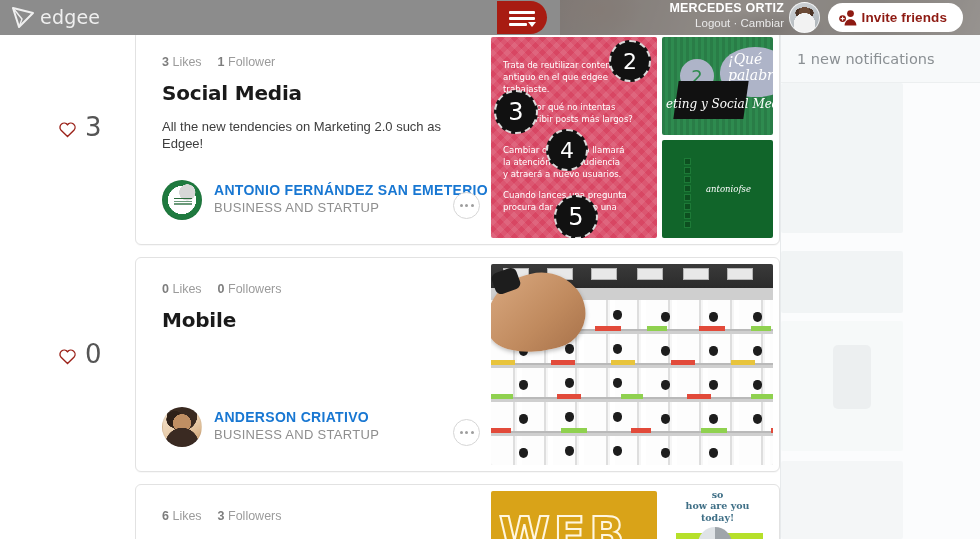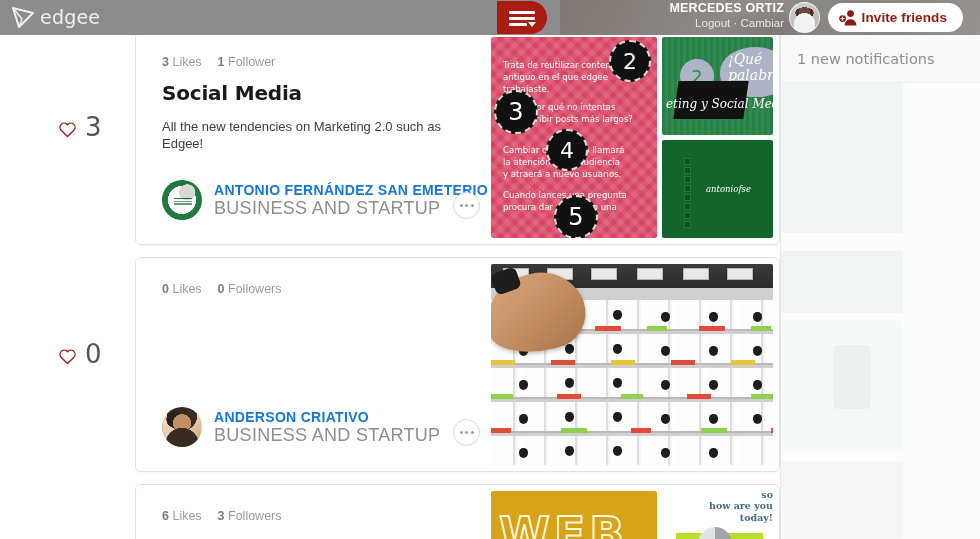--- a/index.html
+++ b/index.html
@@ -144,21 +144,21 @@
       radial-gradient(circle at 31% 30%, #2e2018 0 22%, rgba(46,32,24,0) 23%),
       radial-gradient(circle at 50% 20%, #3a2a20 0 42%, rgba(58,42,32,0) 43%),
       linear-gradient(150deg,#f4e3cf,#e8cba8 55%,#c99a6a);
   }
   .author-names { position:absolute; left:52px; top:2px; }
   .author-name {
     font-size:14px; font-weight:700; color:#1877d2; letter-spacing:.3px;
     line-height:16px; white-space:nowrap; cursor:pointer;
   }
   .author-cat {
-    font-size:18px; color:#8e8e8e; letter-spacing:.3px; line-height:16px; margin-top:2px;
+    font-size:13px; color:#8e8e8e; letter-spacing:.3px; line-height:16px; margin-top:2px;
   }
   .more-button {
     position:absolute; right:-18px; bottom:3px; width:27px; height:27px;
     border:1px solid #d6d6d6; border-radius:50%; background:#fff; cursor:pointer;
     display:flex; align-items:center; justify-content:center; gap:2.5px;
   }
   .more-button i { width:3px; height:3px; border-radius:50%; background:#9e9e9e; display:block; }
 
   .like-block { position:absolute; left:-78px; top:84px; width:70px; height:30px; }
   .like-heart { position:absolute; left:0; top:5px; width:19px; height:18px; }
@@ -244,21 +244,21 @@
   }
 
   
   .art-yellow { background:#d9a318; position:relative; overflow:hidden; }
   .art-yellow .web {
     position:absolute; left:8px; top:16px; font-size:46px; font-weight:700; letter-spacing:4px;
     color:#d9a318; -webkit-text-stroke:2px #fff6df; font-family:"DejaVu Sans", sans-serif;
   }
   .art-white { background:#ffffff; position:relative; }
   .art-white .htxt {
-    position:absolute; left:0; right:0; top:8px; text-align:right;
+    position:absolute; left:0; right:0; top:8px; text-align:center;
     font-size:9.5px; line-height:12px; color:#3f6f86; font-weight:700;
     font-family:"DejaVu Serif", serif;
   }
   .art-white .lime {
     position:absolute; left:14px; right:10px; top:42px; height:26px; background:#b6e02a;
   }
   .art-white .gauge {
     position:absolute; left:36px; top:36px; width:34px; height:34px; border-radius:50%;
     background:conic-gradient(#9fa5aa 0 55%, #dfe3e6 55% 100%);
   }
@@ -377,20 +377,21 @@
 
     <div class="card" id="card-1">
       <div class="card-body">
         <div class="meta-row">
           <b>0</b>
           <span>Likes</span>
           <span class="meta-sep"></span>
           <b>0</b>
           <span>Followers</span>
         </div>
+        <div class="card-title">Mobile</div>
 
         <div class="like-block">
           <span class="like-heart">
             <svg width="19" height="18" viewBox="0 0 24 22">
                 <path d="M12 20.5 3.6 12.2A5.3 5.3 0 0 1 12 5.6a5.3 5.3 0 0 1 8.4 6.6z" fill="none" stroke="#9b2219" stroke-width="1.7"></path>
               </svg>
           </span>
           <span class="like-count">0</span>
         </div>
 

